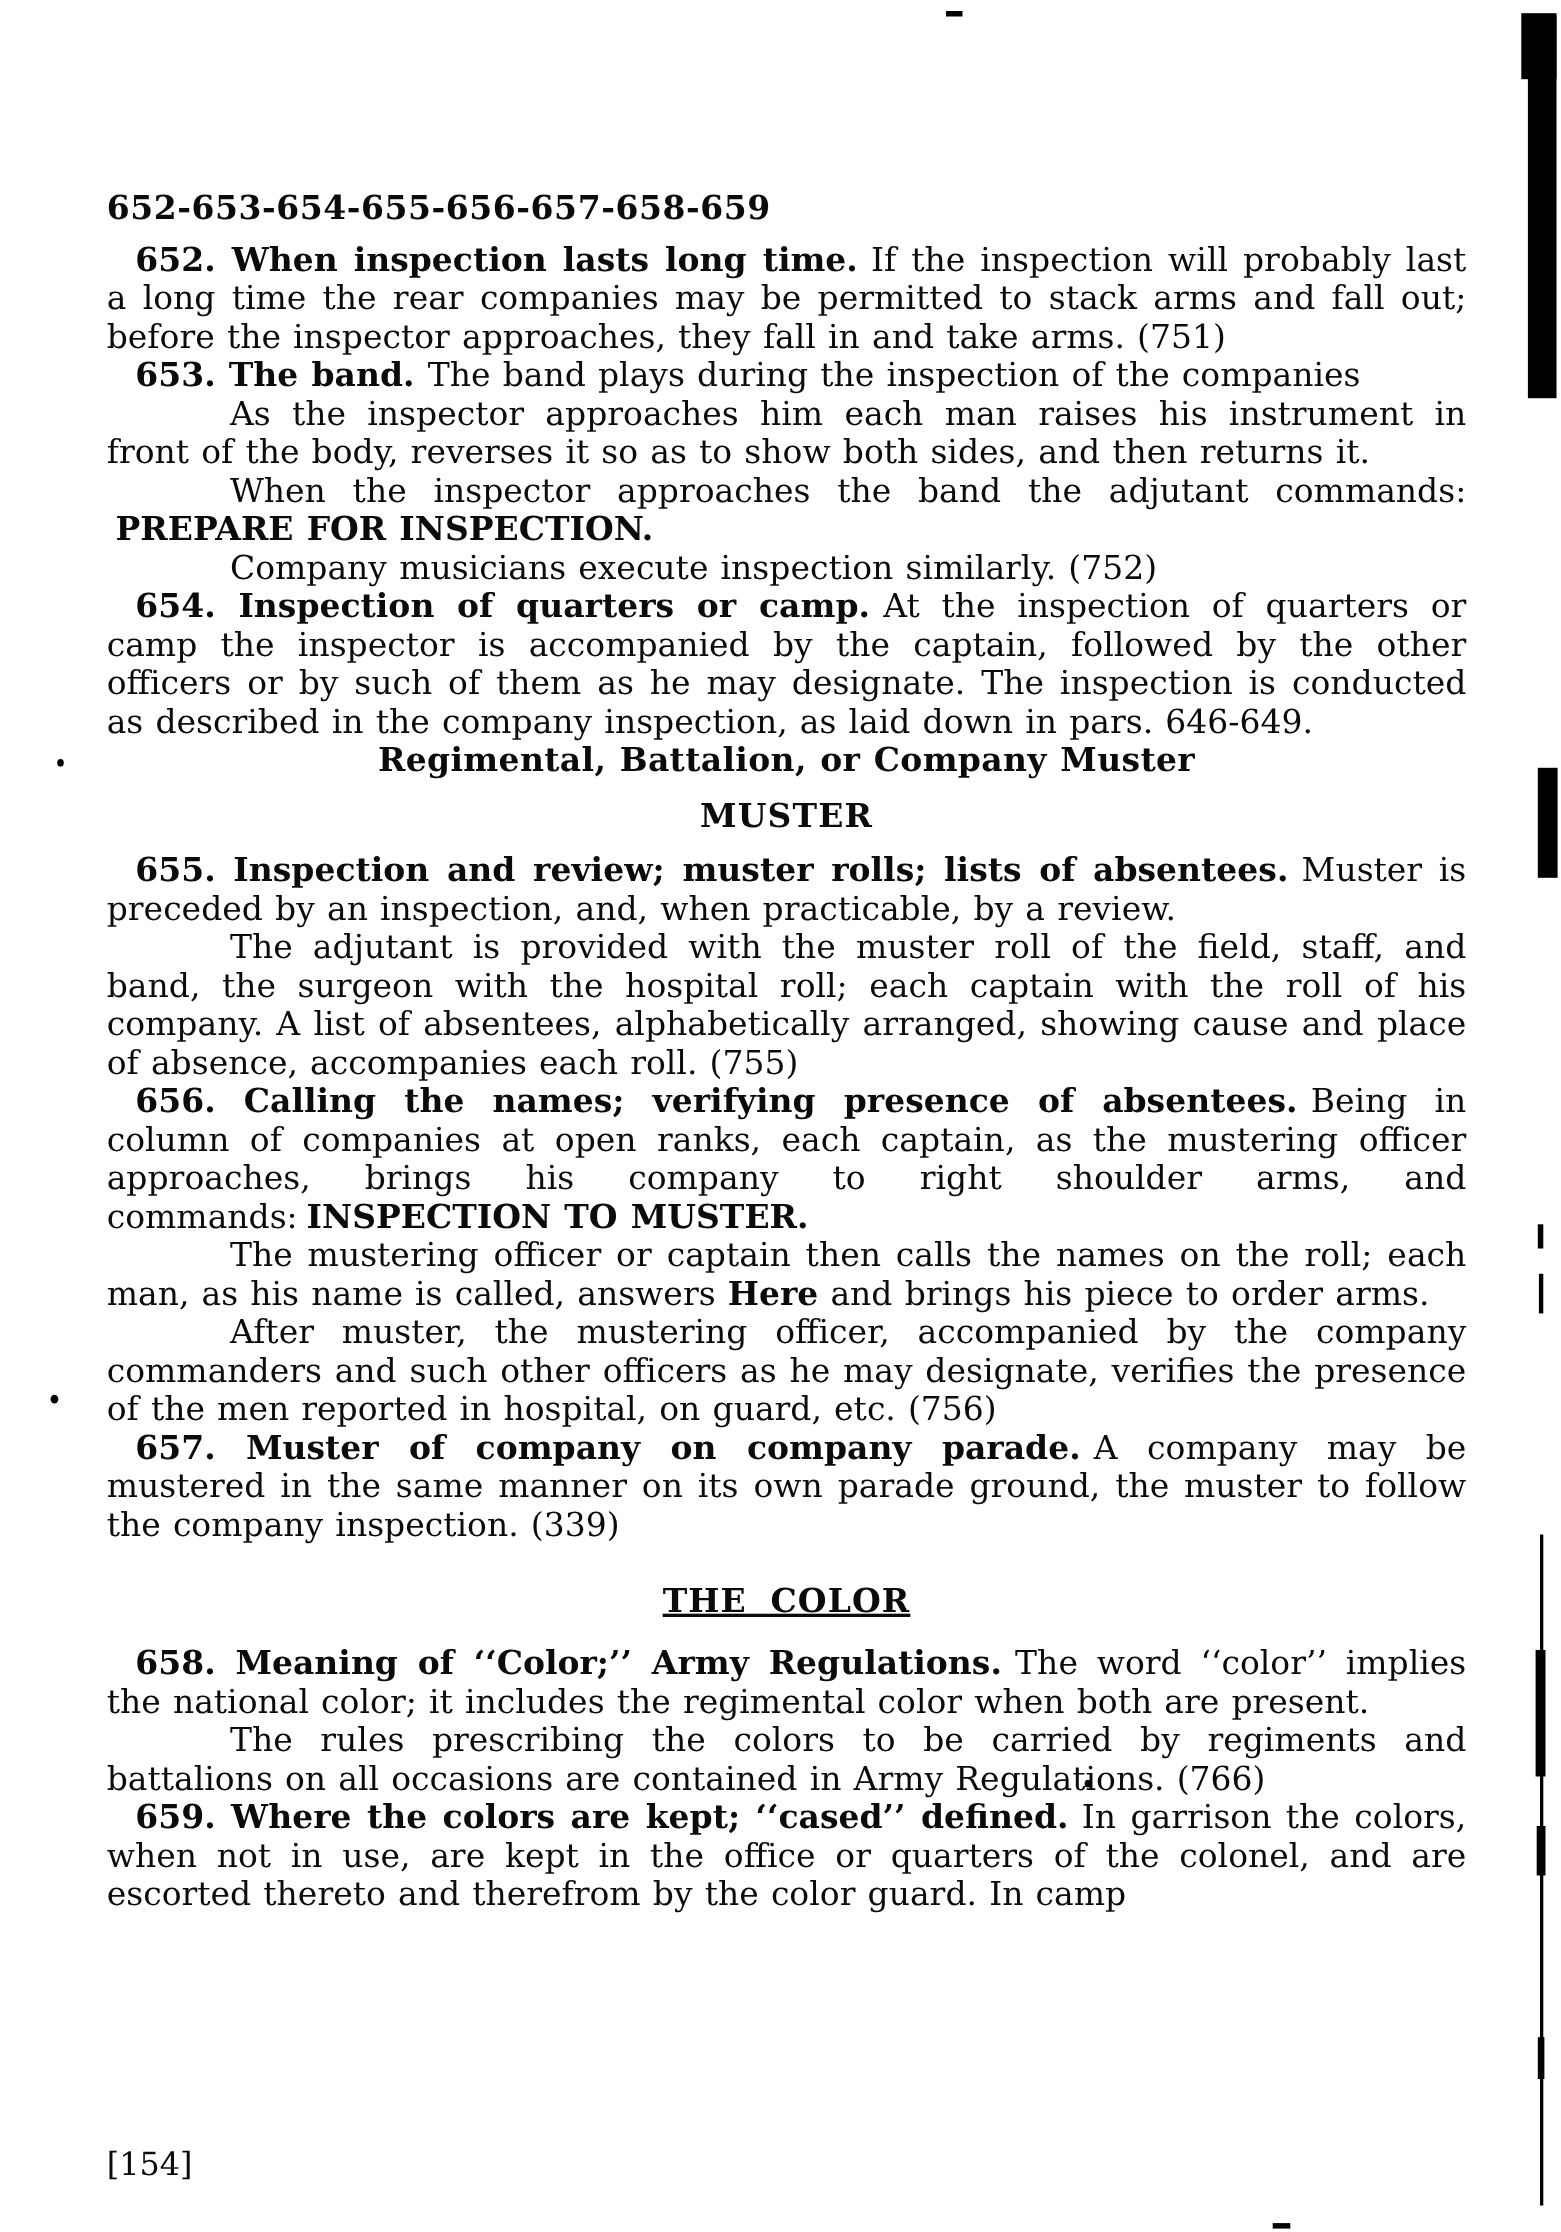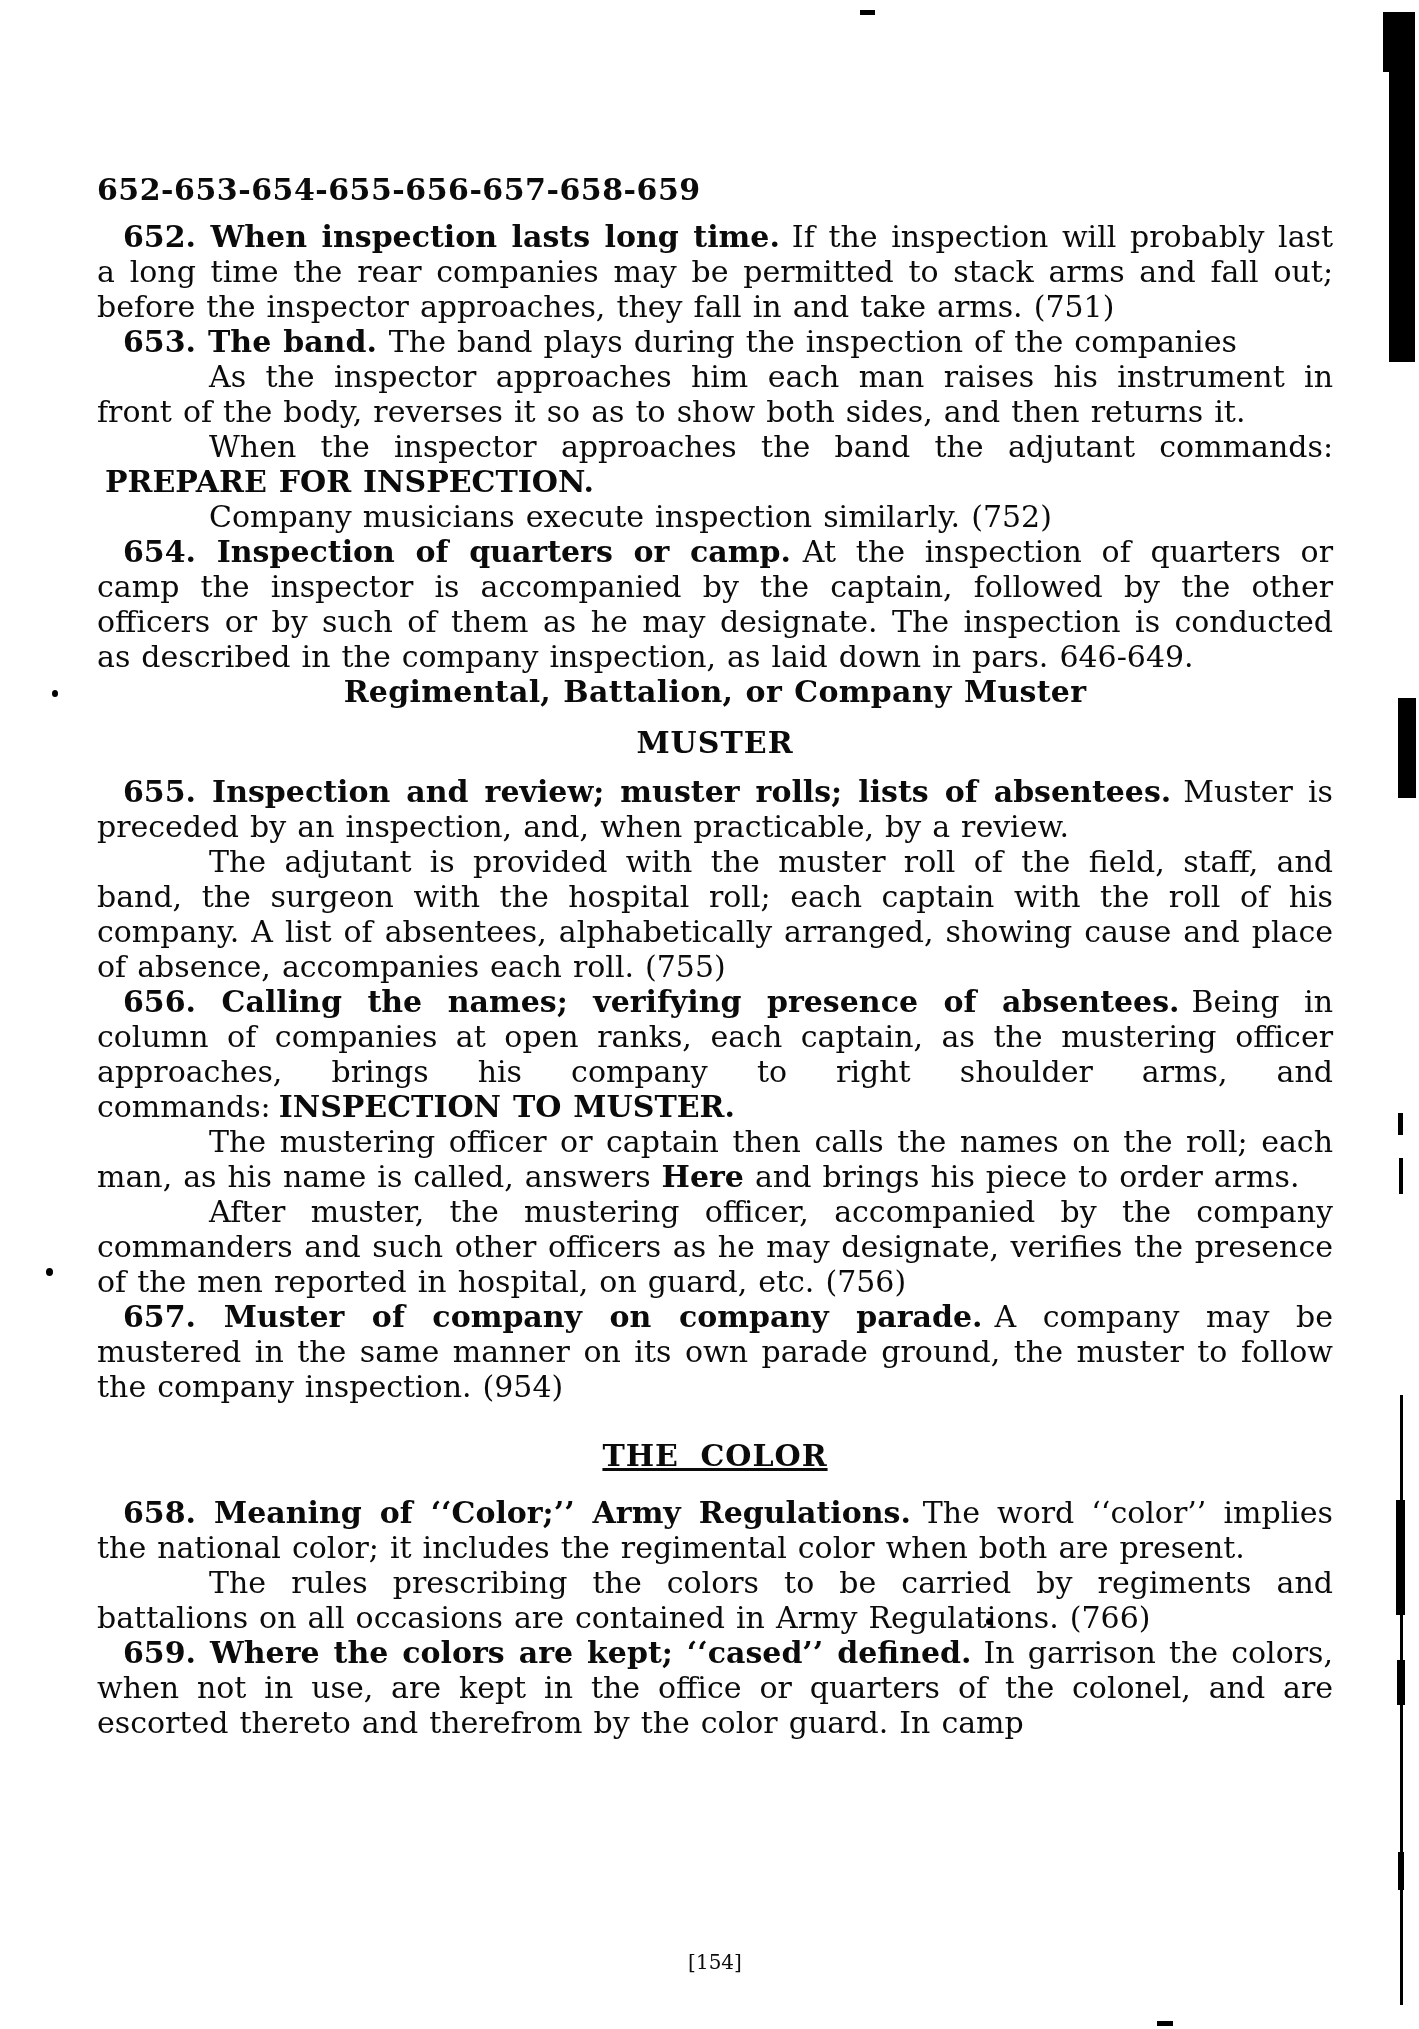--- a/index.html
+++ b/index.html
@@ -34,22 +34,22 @@
   .heading {
     margin: 0; text-align: center; font-weight: bold; text-indent: 0;
     letter-spacing: 1px;
   }
   .heading.muster { margin-top: 10px; margin-bottom: 14px; }
   .heading.muster-sub { margin-bottom: 16px; letter-spacing: 0.3px; }
   .heading.color { margin-top: 34px; margin-bottom: 22px; word-spacing: 10px; text-decoration: underline; }
   .page-number {
     position: absolute;
     left: 97px; top: 1950px; width: 1236px;
-    text-align: center;
-    font-size: 20px;
+    text-align: left;
+    font-size: 29px;
   }
   
   .art { position: absolute; background: #000; }
   .art.round { border-radius: 50%; }
 </style>
 </head>
 <body>
 
 <div>
 
@@ -76,21 +76,21 @@
     <p class="para"><span class="lead">655.  Inspection and review; muster rolls; lists of absentees.</span><span>Muster is preceded by an inspection, and, when practicable, by a review.</span></p>
 
     <p class="para cont">The adjutant is provided with the muster roll of the field, staff, and band, the surgeon with the hospital roll; each captain with the roll of his company. A list of absentees, alphabetically arranged, showing cause and place of absence, accompanies each roll.  (755)</p>
 
     <p class="para"><span class="lead">656.  Calling the names; verifying presence of absentees.</span><span>Being in column of companies at open ranks, each captain, as the mustering officer approaches, brings his company to right shoulder arms, and commands:</span><span class="cmd">INSPECTION TO MUSTER.</span></p>
 
     <p class="para cont"><span>The mustering officer or captain then calls the names on the roll; each man, as his name is called, answers </span><span class="emph">Here</span><span> and brings his piece to order arms.</span></p>
 
     <p class="para cont">After muster, the mustering officer, accompanied by the company commanders and such other officers as he may designate, verifies the presence of the men reported in hospital, on guard, etc.  (756)</p>
 
-    <p class="para"><span class="lead">657.  Muster of company on company parade.</span><span>A company may be mustered in the same manner on its own parade ground, the muster to follow the company inspection.  (954)</span></p>
+    <p class="para"><span class="lead">657.  Muster of company on company parade.</span><span>A company may be mustered in the same manner on its own parade ground, the muster to follow the company inspection.  (339)</span></p>
 
     <p class="heading color">THE COLOR</p>
 
     <p class="para"><span class="lead">658.  Meaning of ‘‘Color;’’ Army Regulations.</span><span>The word ‘‘color’’ implies the national color; it includes the regimental color when both are present.</span></p>
 
     <p class="para cont">The rules prescribing the colors to be carried by regiments and battalions on all occasions are contained in Army Regulations.  (766)</p>
 
     <p class="para"><span class="lead">659.  Where the colors are kept; ‘‘cased’’ defined.</span><span>In garrison the colors, when not in use, are kept in the office or quarters of the colonel, and are escorted thereto and therefrom by the color guard.  In camp</span></p>
 
   </div>

